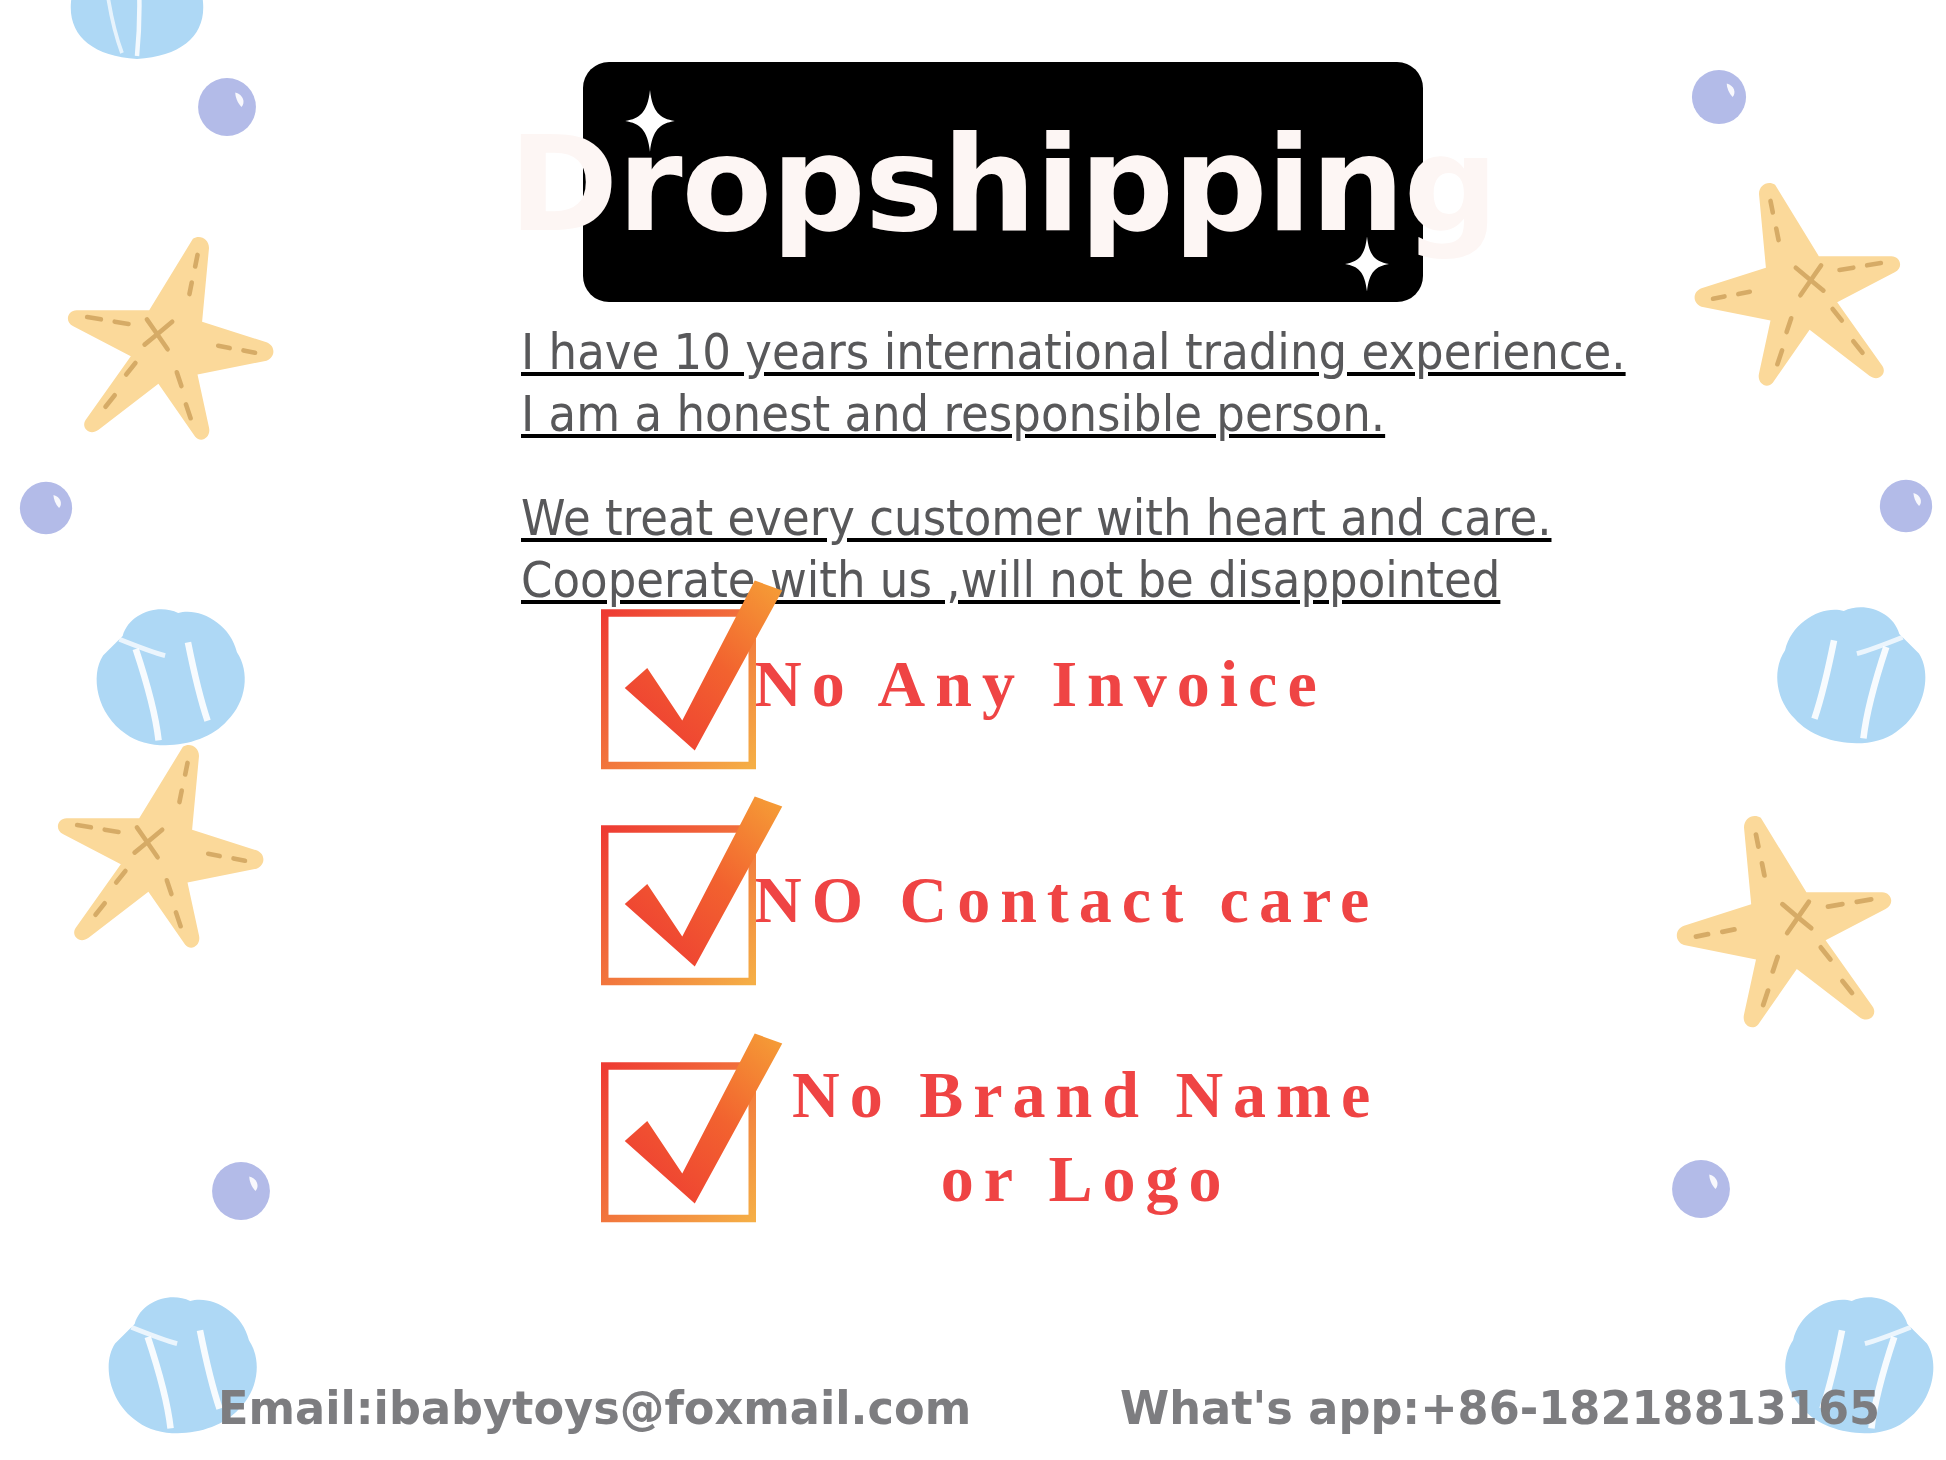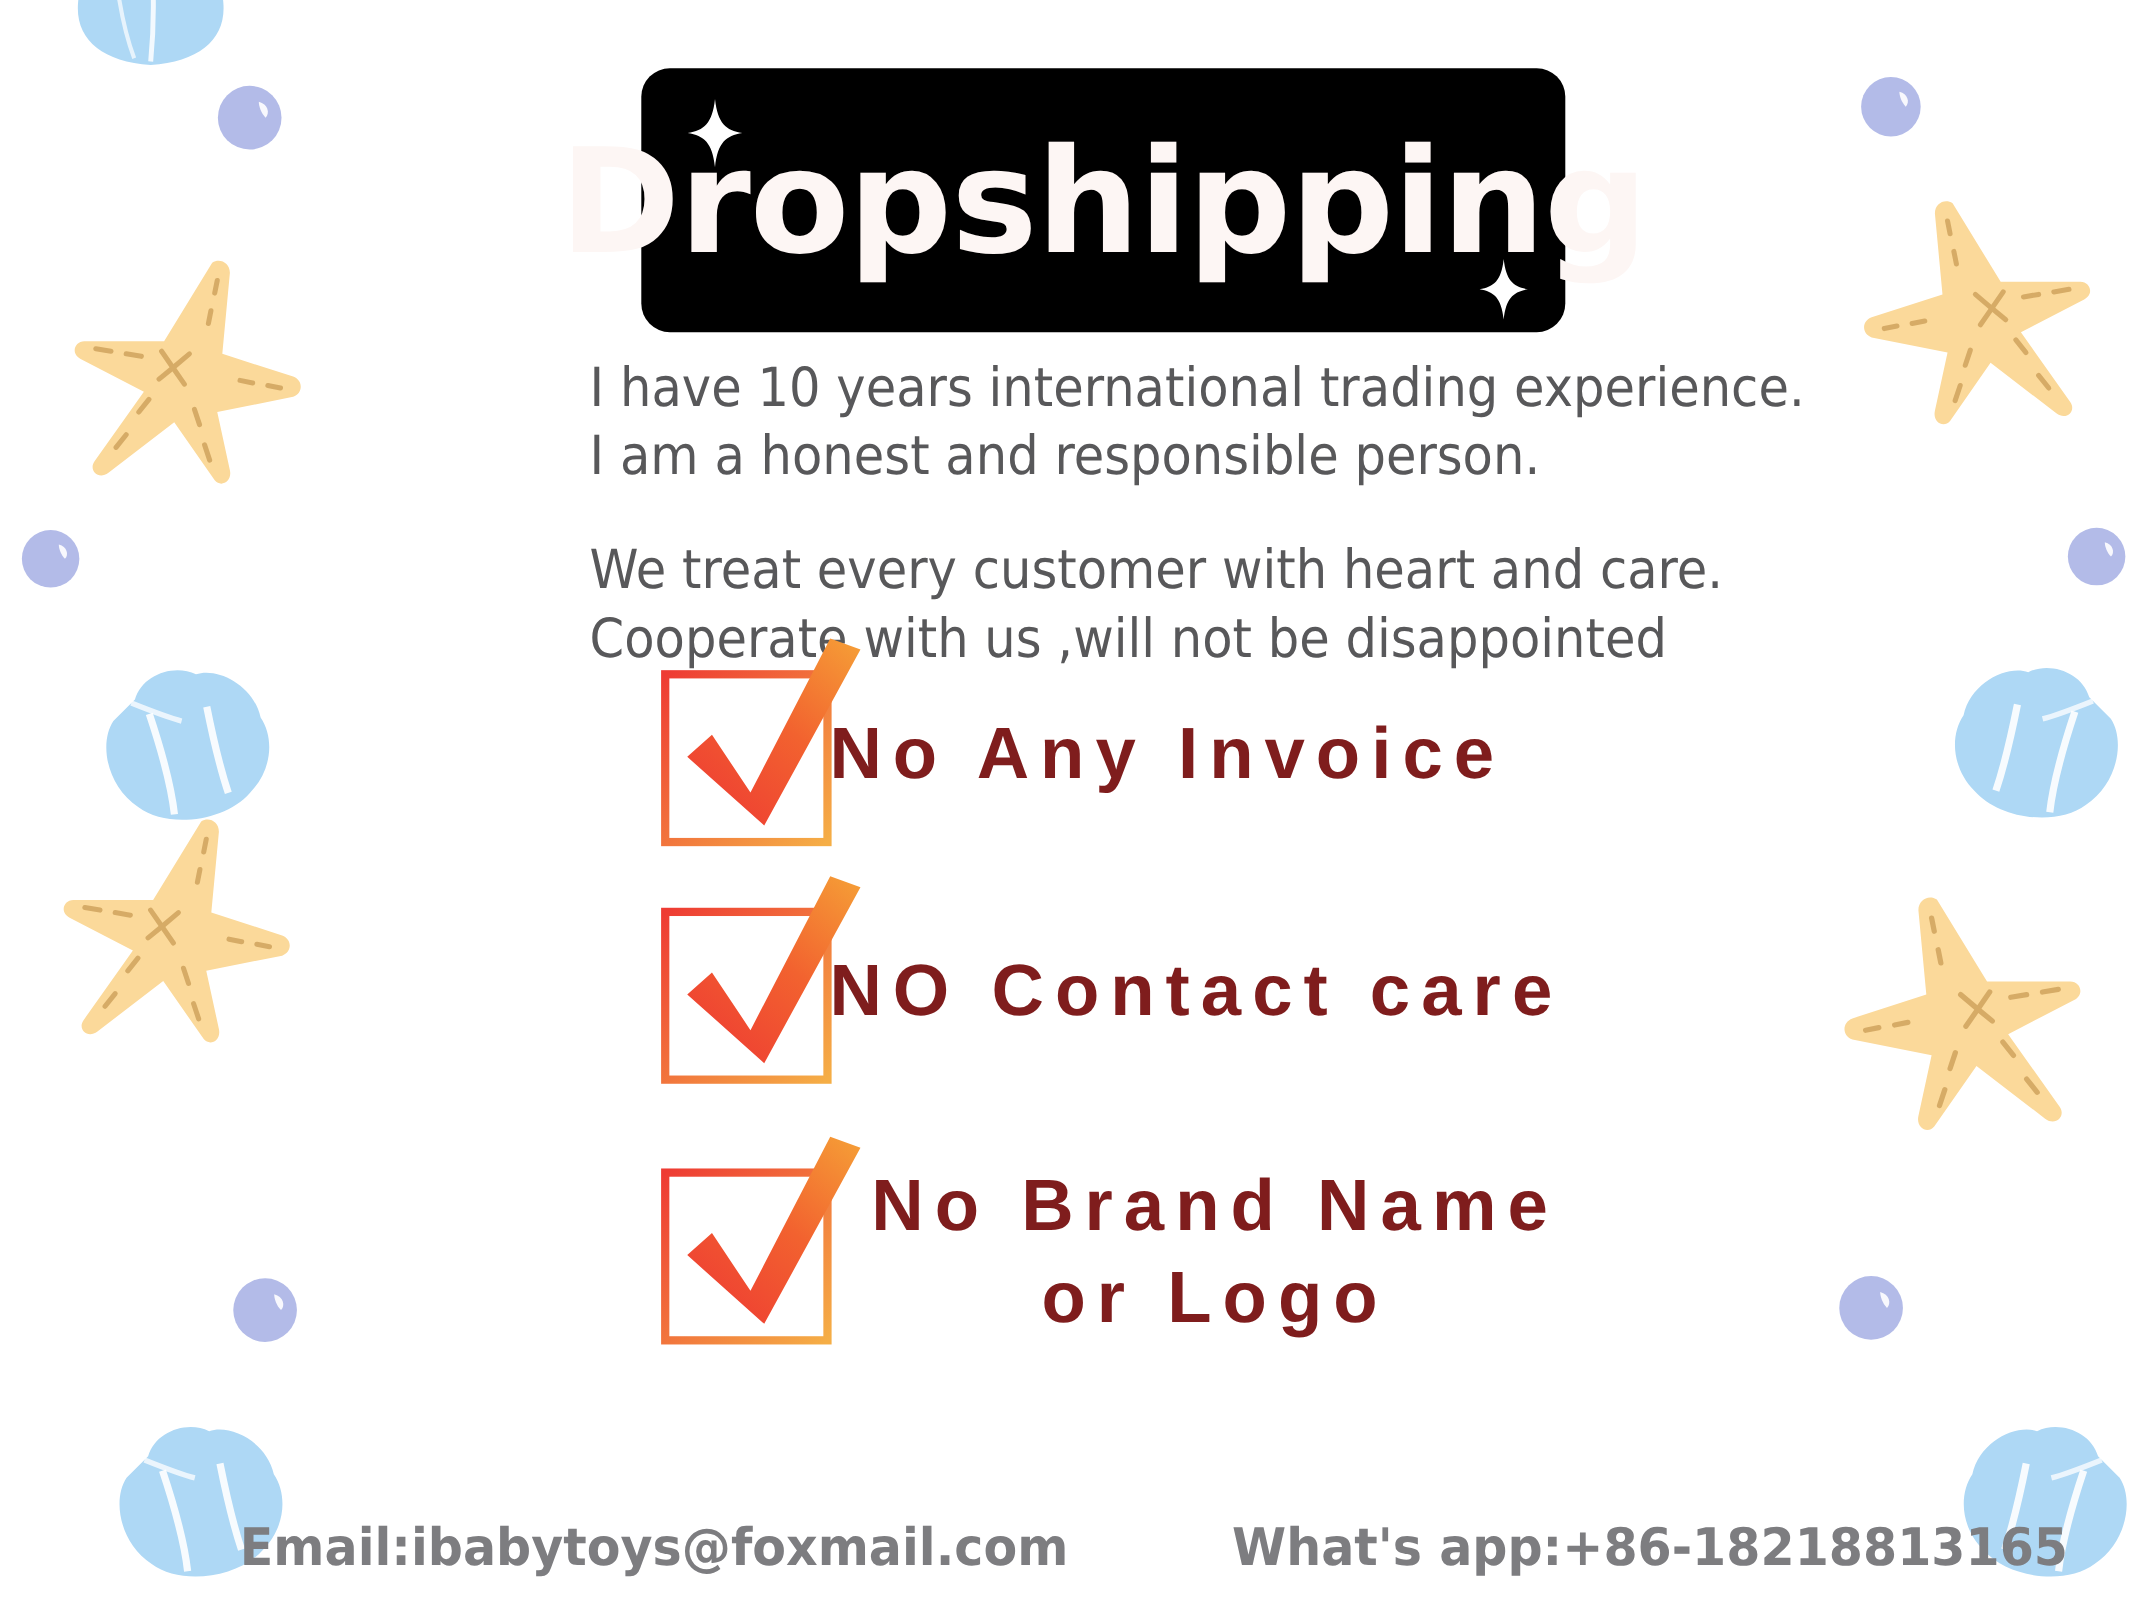--- a/index.html
+++ b/index.html
@@ -50,23 +50,24 @@
   }
   .sparkle {
     position: absolute;
   }
   .sparkle-tl { left: 42px; top: 28px; }
   .sparkle-br { right: 34px; bottom: 6px; }
 
   
   .copy {
     position: absolute;
-    left: 536px;
+    left: 521px;
     top: 322px;
     width: 1060px;
+    text-decoration: underline;
   }
   .copy-line {
     font-family: "DejaVu Sans", sans-serif;
     font-weight: 500;
     font-size: 49px;
     line-height: 62px;
     color: #58585a;
     white-space: nowrap;
     transform: scaleX(0.92);
     transform-origin: left center;
@@ -94,26 +95,26 @@
     height: 150px;
     flex: 0 0 150px;
   }
   .checkbox-wrap svg {
     position: absolute;
     left: 0;
     top: -36px;
     overflow: visible;
   }
   .feature-text {
-    font-family: Liberation Sans, sans-serif;
+    font-family: Liberation Serif, serif;
     font-weight: 700;
     font-size: 66px;
     line-height: 84px;
     letter-spacing: 10px;
-    color: #7f1d1d;
+    color: #ef4444;
     margin-left: 8px;
     white-space: pre-line;
   }
   .feature-row.tall .feature-text {
     margin-left: 46px;
     text-align: center;
   }
 
   
   .footer-item {

